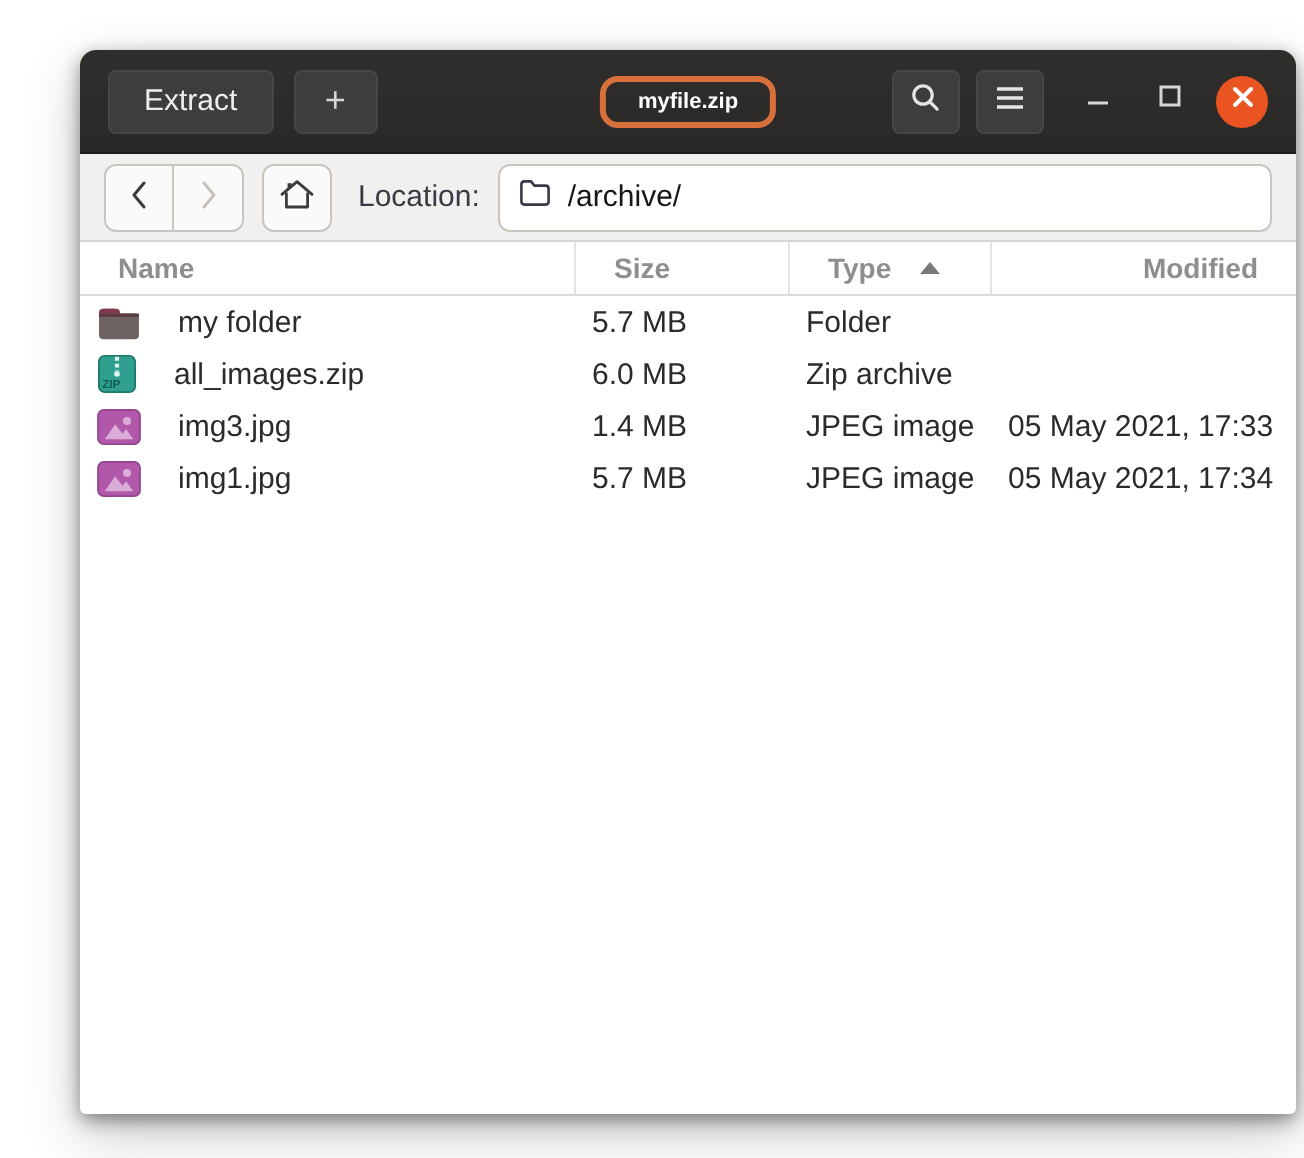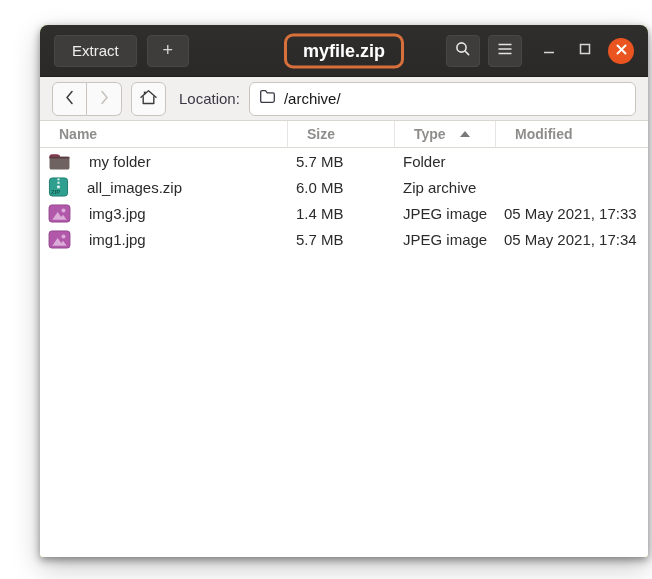--- a/index.html
+++ b/index.html
@@ -27,21 +27,21 @@
   .hb-btn {
     height: 32px; background: #3e3d3c; border: 1px solid #484746; border-radius: 4px;
     color: #eeedec; font-size: 15px; display: flex; align-items: center; justify-content: center;
     cursor: default;
   }
   .extract-btn { padding: 0 17px; }
   .add-btn { width: 42px; margin-left: 10px; font-size: 18px; color: #d8d6d4; }
   .title-box {
     position: absolute; left: 50%; top: 50%; transform: translate(-50%, -50%);
     border: 3px solid #d8703b; border-radius: 9px; padding: 4px 16px;
-    color: #ffffff; font-weight: bold; font-size: 18px; white-space: nowrap;
+    color: #ffffff; font-weight: bold; font-size: 11px; white-space: nowrap;
   }
   .hb-right { margin-left: auto; display: flex; align-items: center; }
   .icon-btn { width: 34px; }
   .menu-btn { margin-left: 8px; }
   .ctl { display: flex; align-items: center; justify-content: center; width: 26px; height: 26px; }
   .min-btn { margin-left: 14px; }
   .max-btn { margin-left: 10px; }
   .close-btn { margin-left: 10px; border-radius: 50%; background: #e95420; }
 
   
@@ -74,21 +74,21 @@
   .list { flex: 1; background: #ffffff; display: flex; flex-direction: column; }
   .cols {
     display: grid; grid-template-columns: 248px 107px 101px 1fr;
     height: 27px; flex: 0 0 27px; border-bottom: 1px solid #dedad6;
   }
   .col-h {
     display: flex; align-items: center; padding: 0 19px;
     font-size: 14px; font-weight: bold; color: #8f8e8c;
     border-right: 1px solid #e7e4e1;
   }
-  .col-h:last-child { border-right: none; }
+  .col-h:last-child { border-right: none; justify-content: flex-end; }
   .sort-arrow {
     margin-left: auto; margin-right: 6px; width: 0; height: 0;
     border-left: 5px solid transparent; border-right: 5px solid transparent;
     border-bottom: 6px solid #79787a;
   }
   .rows { flex: 1; }
   .row {
     display: grid; grid-template-columns: 248px 107px 101px 1fr;
     height: 26px; align-items: center;
   }

